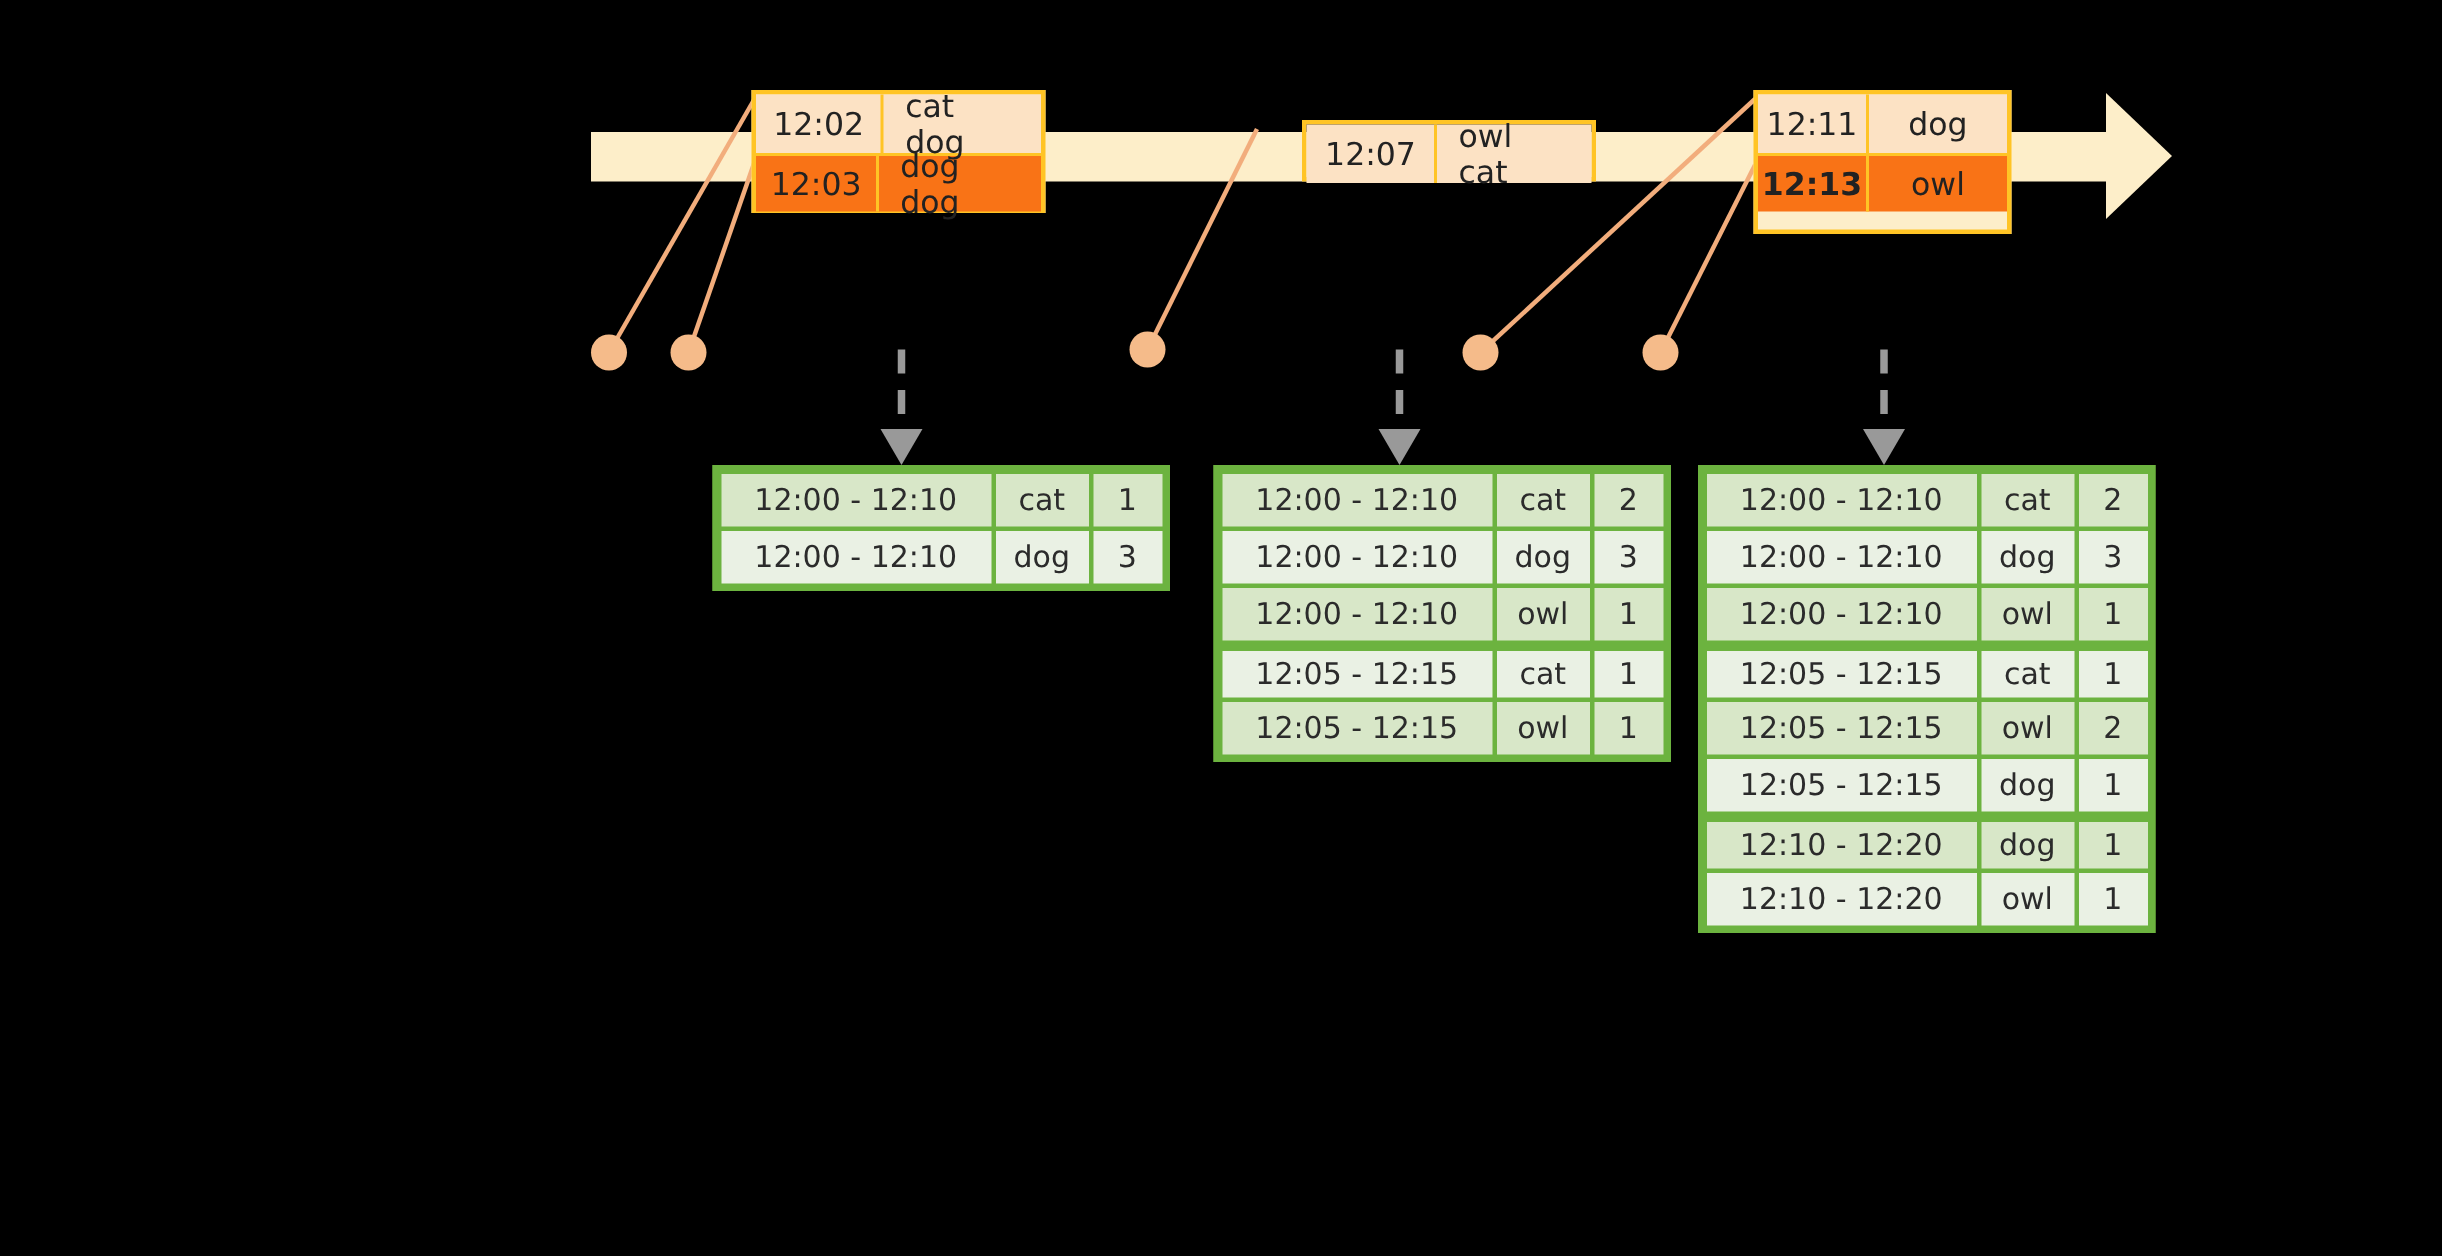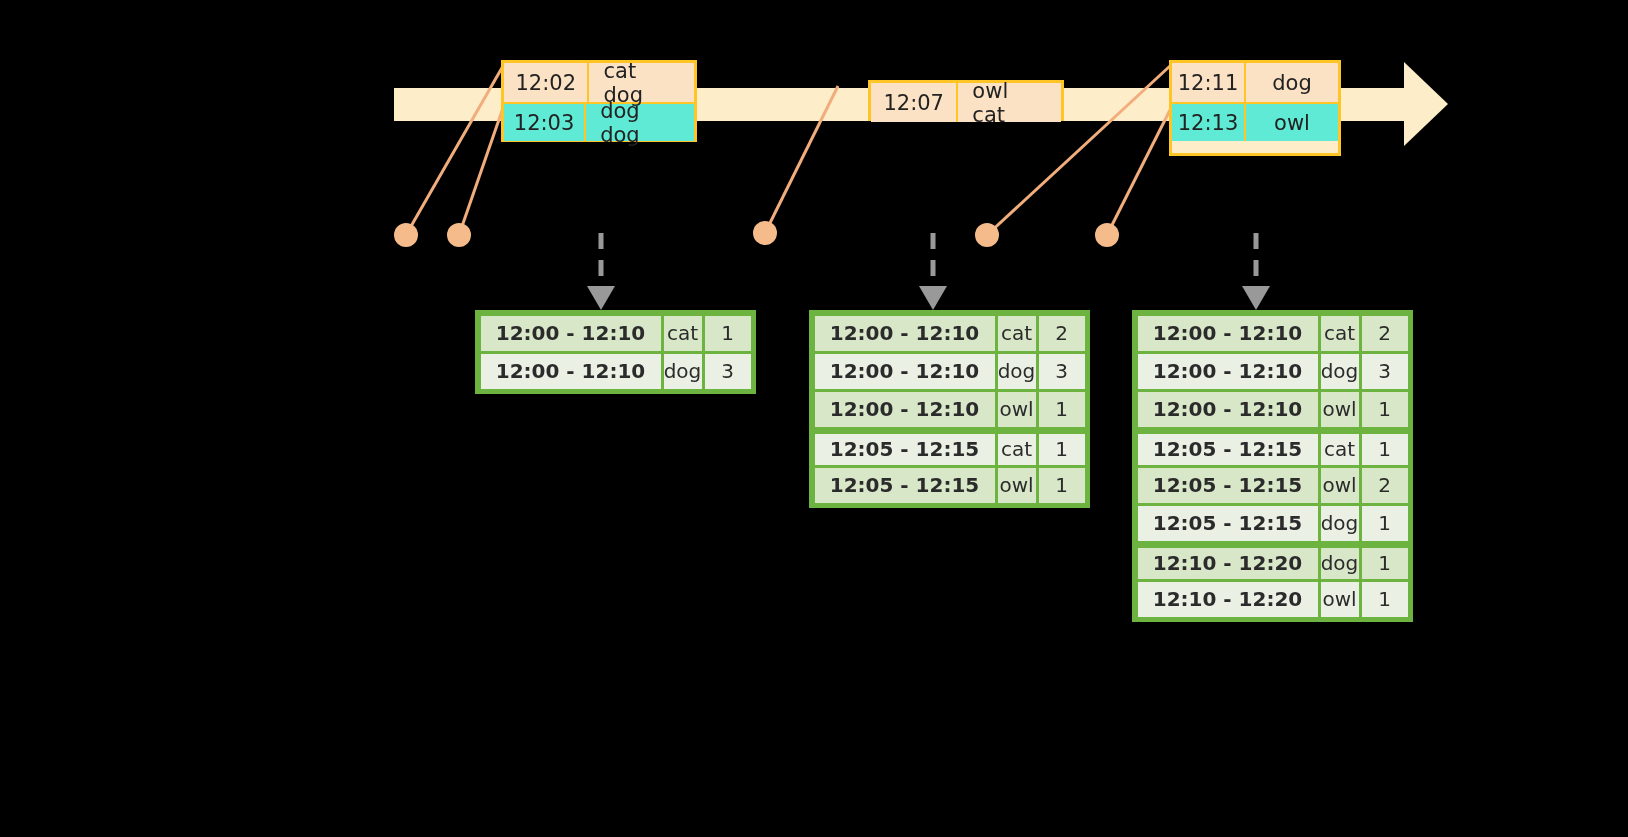--- a/index.html
+++ b/index.html
@@ -67,21 +67,21 @@
     box-sizing: border-box;
     display: flex;
     align-items: center;
     justify-content: center;
     font-size: 21px;
     color: #222222;
     flex: 1 1 auto;
     padding: 0 14px;
   }
   .ev-shade-dark { background: #fce2c4; }
-  .ev-shade-light { background: #5eead4; }
+  .ev-shade-light { background: #f97316; }
 
   
   #leaders {
     position: absolute;
     left: 0;
     top: 0;
     width: 1628px;
     height: 837px;
     pointer-events: none;
   }
@@ -104,22 +104,22 @@
   }
   .res-cell {
     box-sizing: border-box;
     display: flex;
     align-items: center;
     justify-content: center;
     font-size: 20px;
     color: #2b2b2b;
     margin: 1.5px;
   }
-  .res-cell.c-window { width: 180px; font-weight: bold; }
-  .res-cell.c-key    { width: 38px; text-align: right; }
+  .res-cell.c-window { width: 180px; }
+  .res-cell.c-key    { width: 62px; text-align: right; }
   .res-cell.c-count  { width: 46px; }
   .row-dark  .res-cell { background: #d8e7c8; }
   .row-light .res-cell { background: #eaf1e4; }
 </style>
 </head>
 <body>
 
 <div id="stage">
 
   <div id="timeline-bar"></div>
@@ -164,21 +164,21 @@
           <div class="ev-time" style="width: 88px;">12:07</div>
           <div class="ev-text">owl cat</div>
         </div>
       </div>
       <div class="event-group" style="left: 1169px; top: 60px; width: 172px; height: 96px;">
         <div class="event-row ev-shade-dark">
           <div class="ev-time" style="width: 74px;">12:11</div>
           <div class="ev-text">dog</div>
         </div>
         <div class="event-row ev-shade-light">
-          <div class="ev-time" style="width: 74px;">12:13</div>
+          <div class="ev-time" style="width: 74px; font-weight: bold;">12:13</div>
           <div class="ev-text">owl</div>
         </div>
       </div>
     </div>
 
   <div id="tables-layer">
       <div class="result-table" style="left: 475px; top: 310px;">
         <div class="res-row row-dark">
           <div class="res-cell c-window">12:00 - 12:10</div>
           <div class="res-cell c-key">cat</div>

